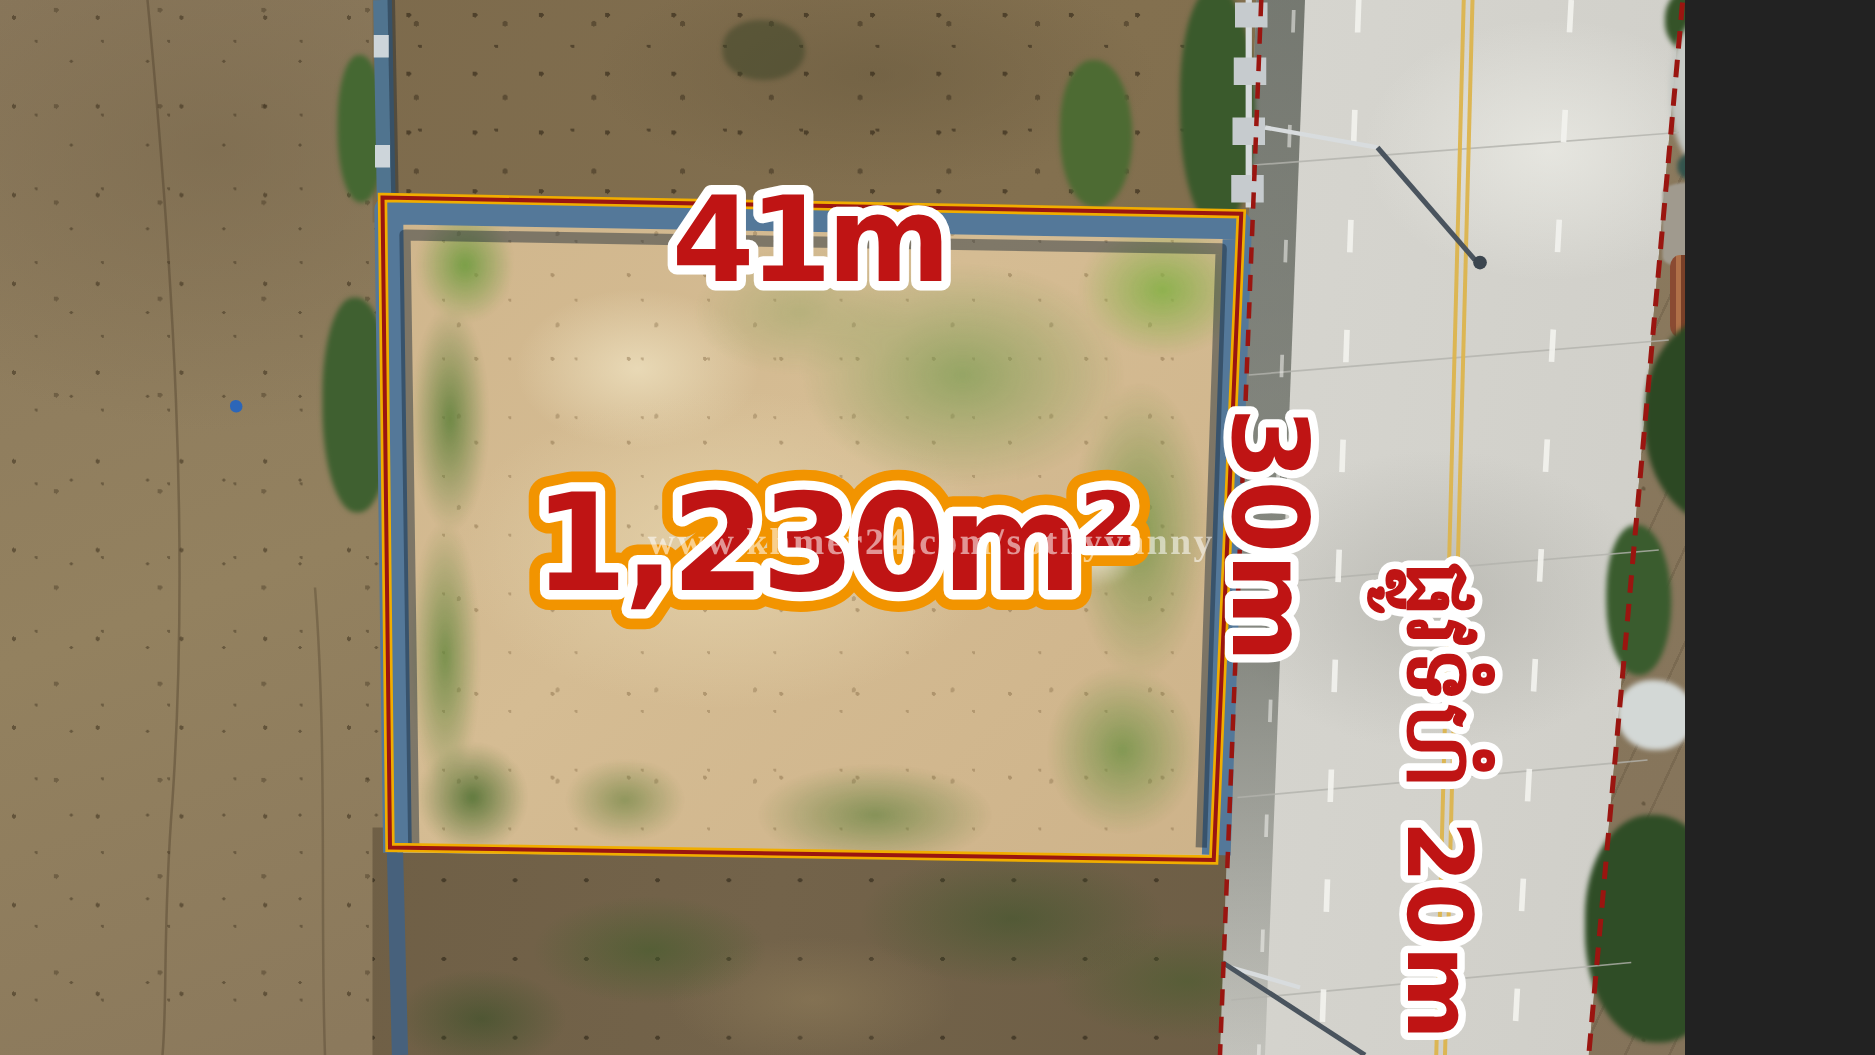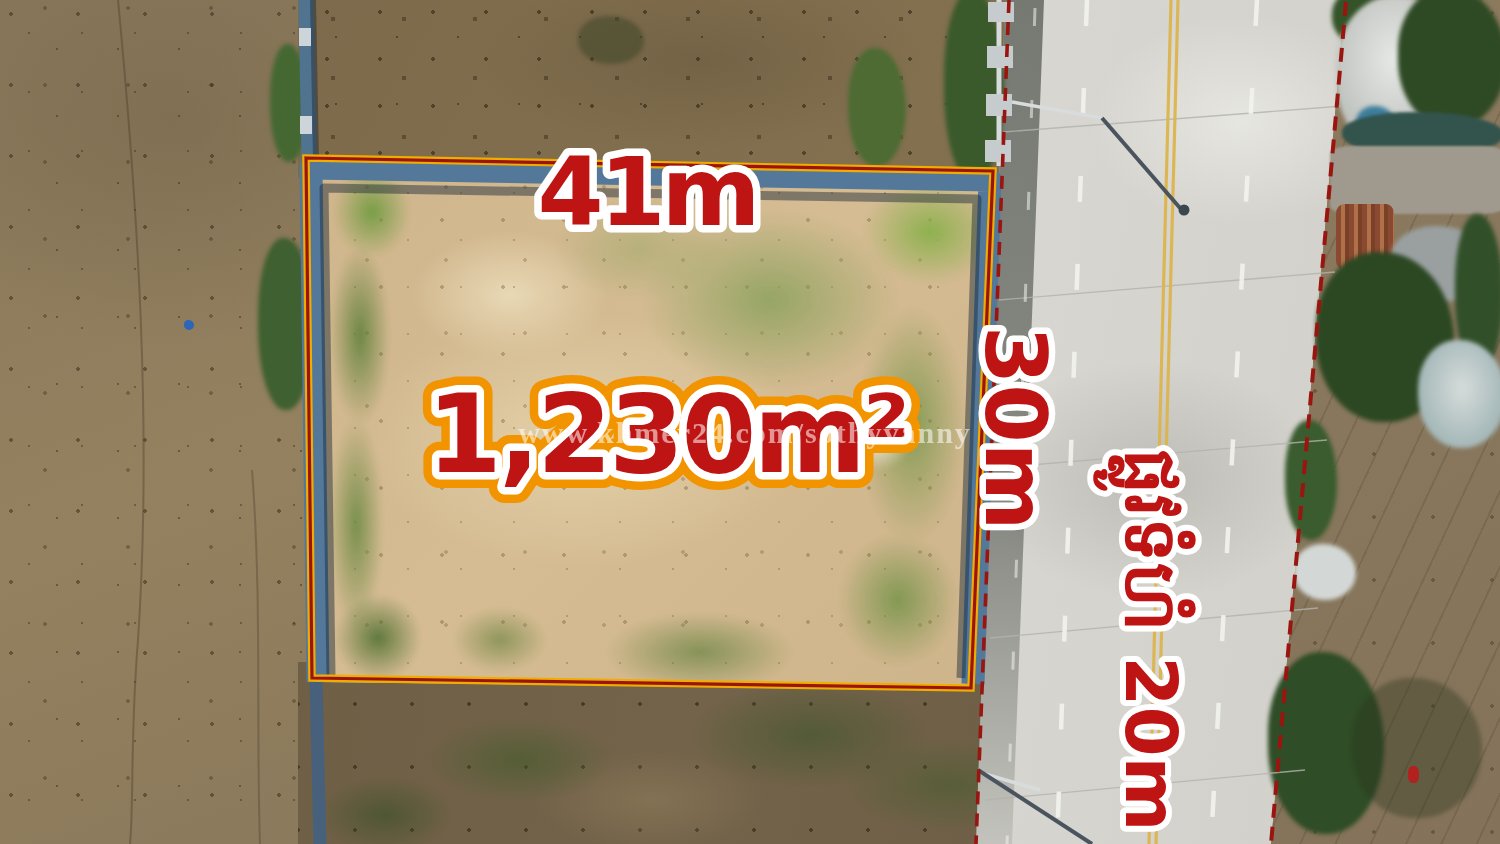--- a/index.html
+++ b/index.html
@@ -1,16 +1,16 @@
 <!DOCTYPE html>
 <html><head>
 <meta charset="utf-8">
 <style>
   html,body{margin:0;padding:0;background:#222;}
-  #stage{position:relative;width:1500px;height:844px;overflow:hidden;
+  #stage{position:relative;width:1348px;height:844px;overflow:hidden;
          font-family:"DejaVu Sans",sans-serif;}
   #stage > div{position:absolute;inset:0;}
   .b{position:absolute;inset:auto;border-radius:46% 54% 50% 50%;filter:blur(2px);}
   
   .mud-left{
     background-image:
       radial-gradient(circle 1.7px at 11px 14px, rgba(52,40,22,.50) 99%, transparent),
       radial-gradient(circle 1.2px at 29px 33px, rgba(52,40,22,.40) 99%, transparent),
       radial-gradient(circle 2.0px at 45px 8px,  rgba(52,40,22,.35) 99%, transparent),
       radial-gradient(circle 1.3px at 57px 49px, rgba(52,40,22,.45) 99%, transparent),

